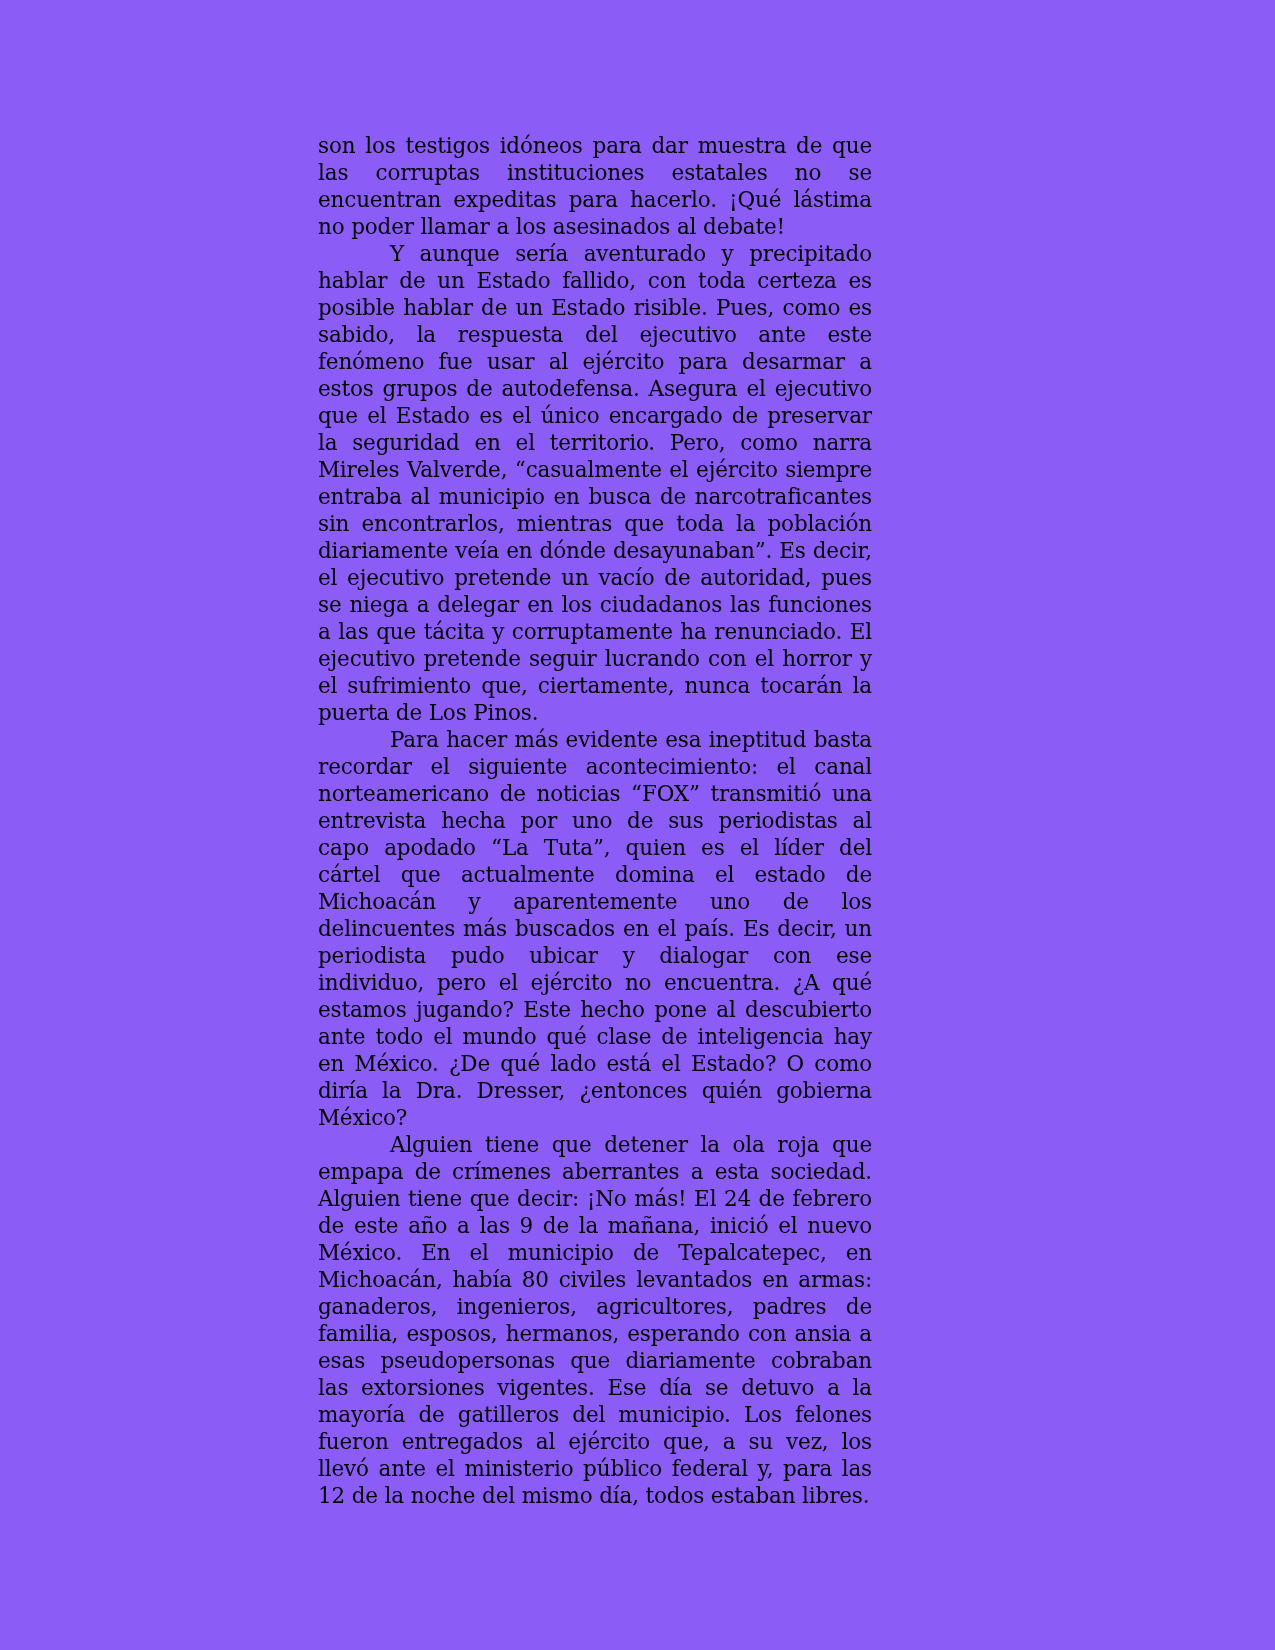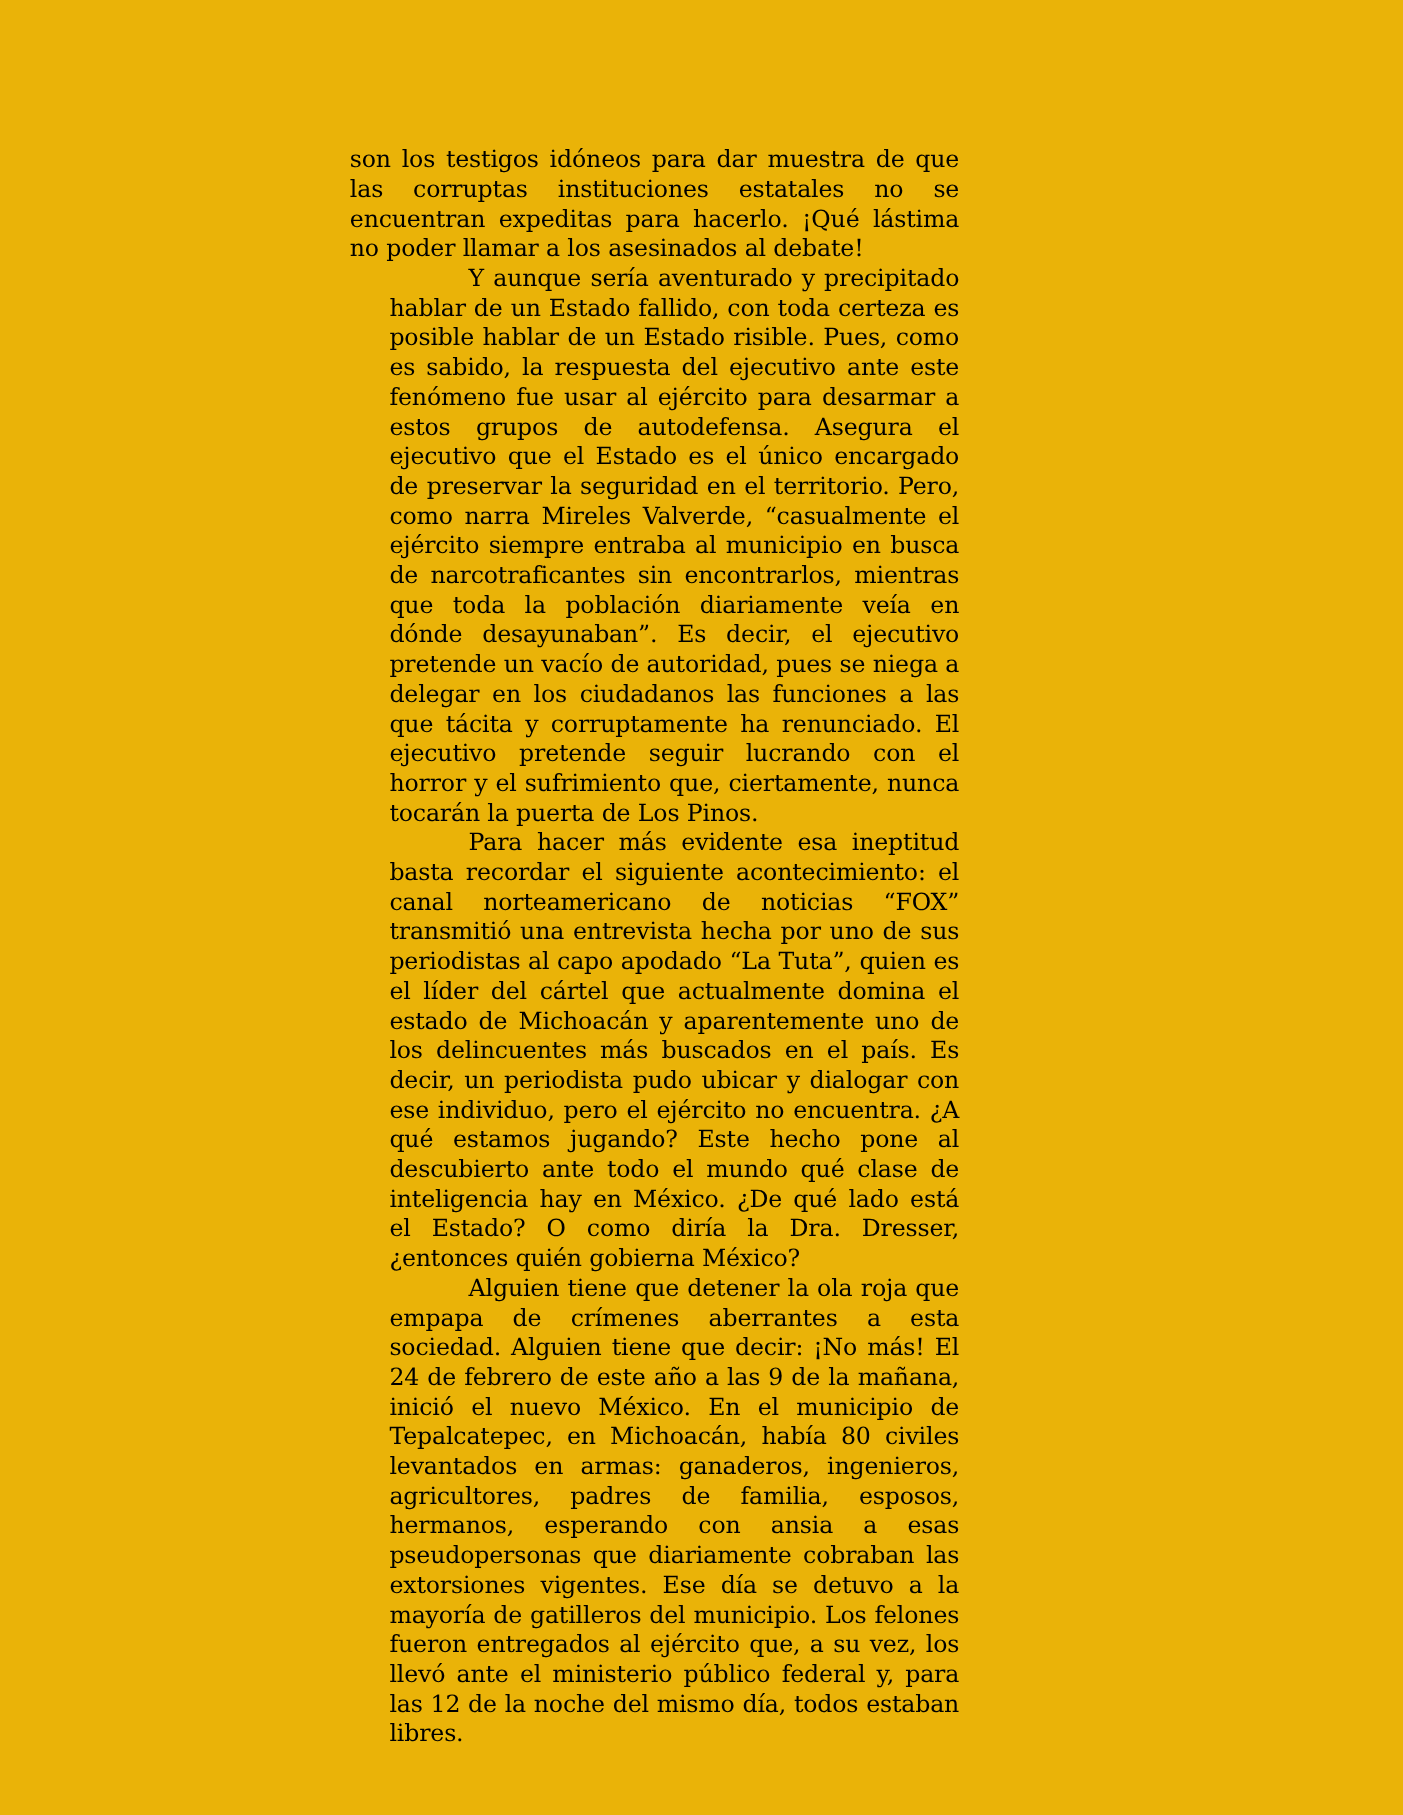--- a/index.html
+++ b/index.html
@@ -4,42 +4,41 @@
 <style>
   html, body {
     margin: 0;
     padding: 0;
     background: #ffffff;
   }
   .page {
     position: relative;
     width: 1275px;
     height: 1650px;
-    background: #eab308;
+    background: #8b5cf6;
     overflow: hidden;
   }
   .text-column {
     position: absolute;
     left: 318px;
     top: 132px;
     width: 554px;
     font-family: "DejaVu Serif", serif;
     font-size: 21.5px;
     line-height: 27px;
     letter-spacing: -0.15px;
     color: #000000;
     text-align: justify;
   }
   .para {
     margin: 0;
     padding: 0;
   }
   .para.indent {
     text-indent: 72px;
-    margin-left: 36px;
   }
 </style>
 </head>
 <body>
 
 <div class="page">
   <div class="text-column">
     <p class="para">son los testigos idóneos para dar muestra de que las corruptas instituciones estatales no se encuentran expeditas para hacerlo. ¡Qué lástima no poder llamar a los asesinados al debate!</p>
     <p class="para indent">Y aunque sería aventurado y precipitado hablar de un Estado fallido, con toda certeza es posible hablar de un Estado risible. Pues, como es sabido, la respuesta del ejecutivo ante este fenómeno fue usar al ejército para desarmar a estos grupos de autodefensa. Asegura el ejecutivo que el Estado es el único encargado de preservar la seguridad en el territorio. Pero, como narra Mireles Valverde, “casualmente el ejército siempre entraba al municipio en busca de narcotraficantes sin encontrarlos, mientras que toda la población diariamente veía en dónde desayunaban”. Es decir, el ejecutivo pretende un vacío de autoridad, pues se niega a delegar en los ciudadanos las funciones a las que tácita y corruptamente ha renunciado. El ejecutivo pretende seguir lucrando con el horror y el sufrimiento que, ciertamente, nunca tocarán la puerta de Los Pinos.</p>
     <p class="para indent">Para hacer más evidente esa ineptitud basta recordar el siguiente acontecimiento: el canal norteamericano de noticias “FOX” transmitió una entrevista hecha por uno de sus periodistas al capo apodado “La Tuta”, quien es el líder del cártel que actualmente domina el estado de Michoacán y aparentemente uno de los delincuentes más buscados en el país. Es decir, un periodista pudo ubicar y dialogar con ese individuo, pero el ejército no encuentra. ¿A qué estamos jugando? Este hecho pone al descubierto ante todo el mundo qué clase de inteligencia hay en México. ¿De qué lado está el Estado? O como diría la Dra. Dresser, ¿entonces quién gobierna México?</p>

